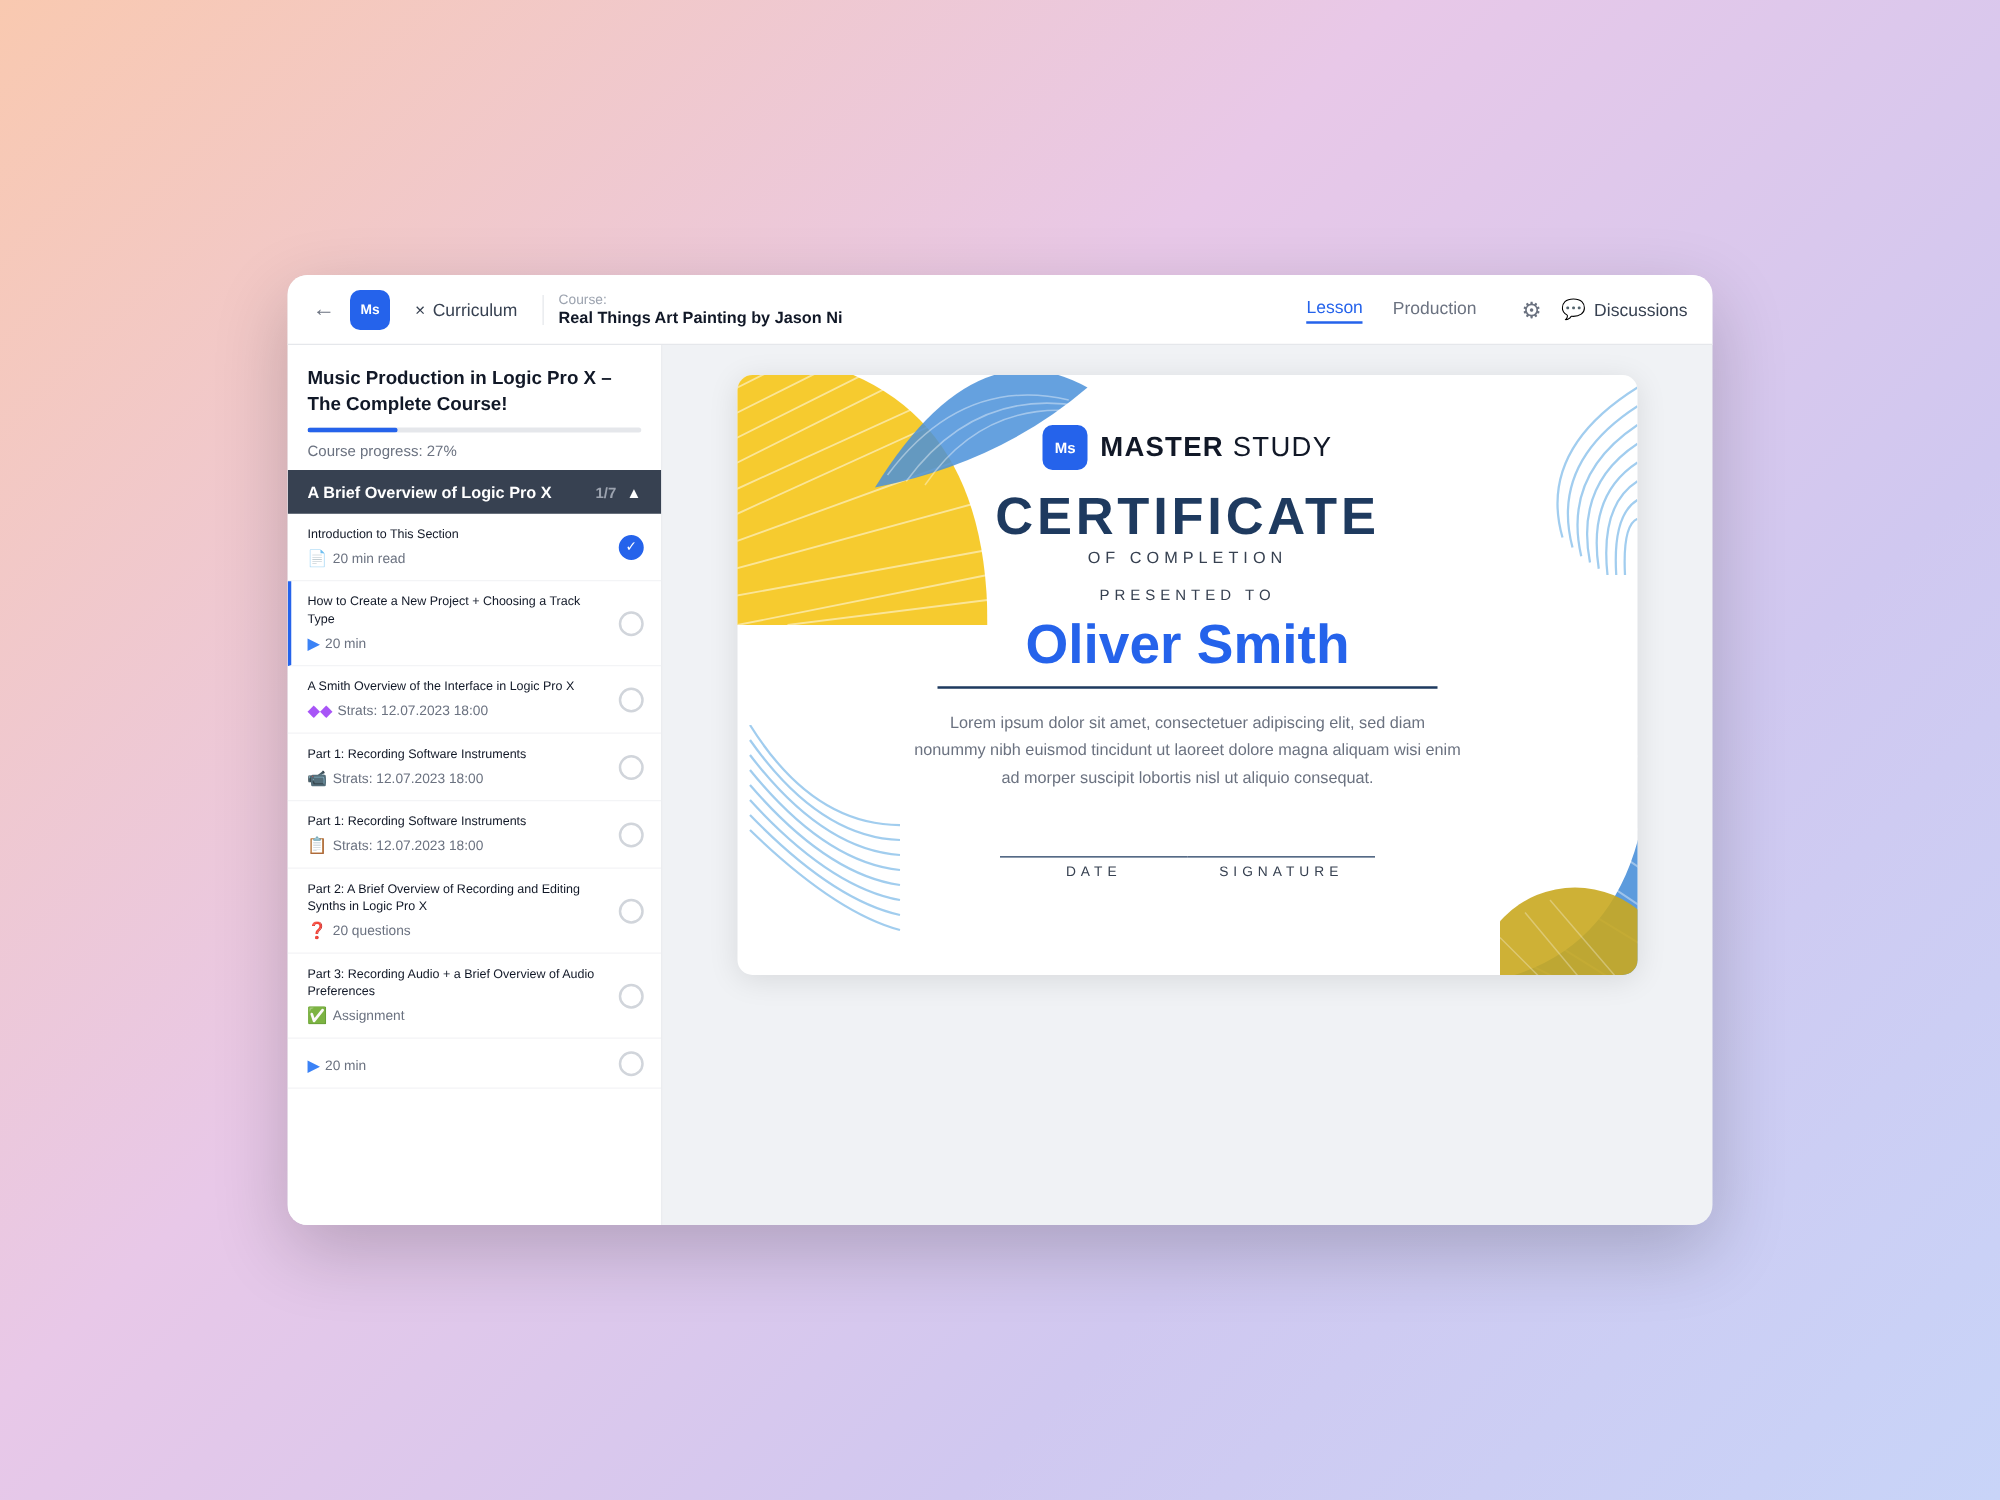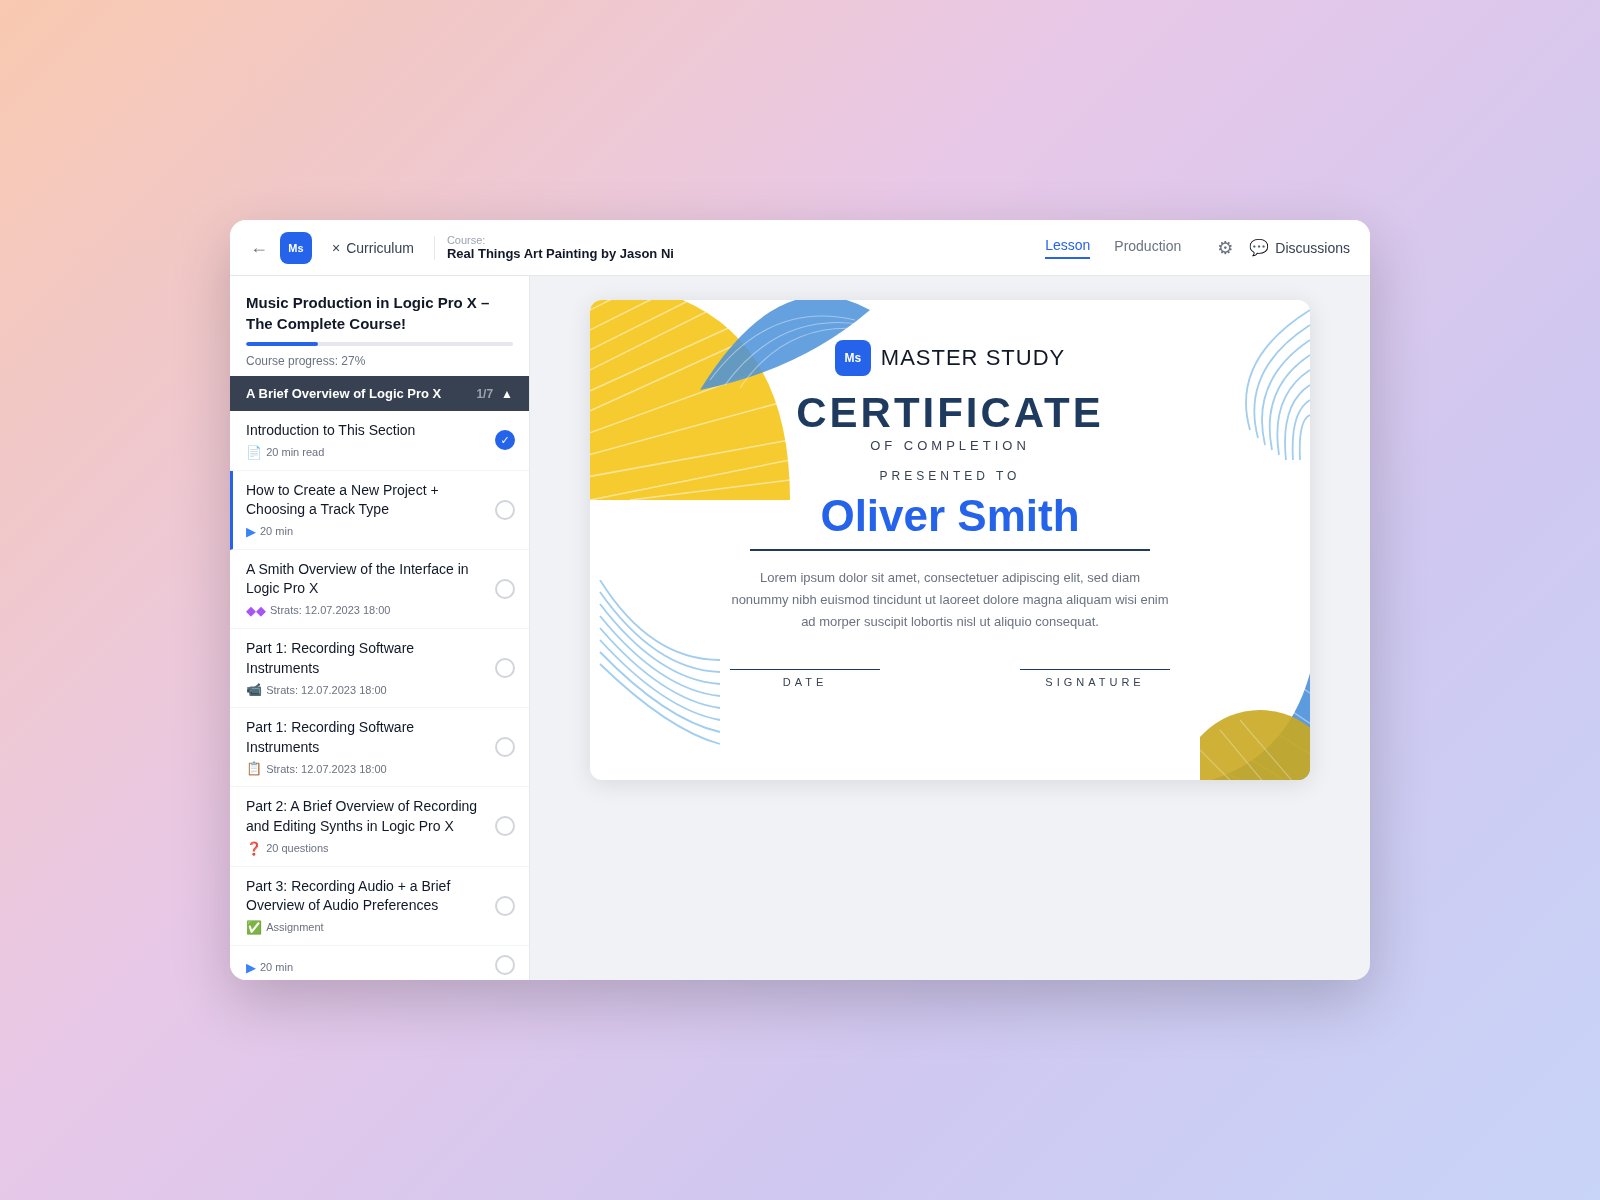--- a/index.html
+++ b/index.html
@@ -186,21 +186,21 @@
       padding: 10px 16px;
       border-bottom: 1px solid #f3f4f6;
       cursor: pointer;
       position: relative;
     }
     .lesson-item.active {
       border-left: 3px solid #2563eb;
       padding-left: 13px;
     }
     .lesson-title {
-      font-size: 14px;
+      font-size: 10px;
       color: #111827;
       font-weight: 500;
       line-height: 1.4;
       padding-right: 28px;
     }
     .lesson-meta {
       display: flex;
       align-items: center;
       gap: 4px;
       margin-top: 4px;
@@ -321,21 +321,21 @@
       font-weight: 700;
       font-size: 12px;
     }
     .cert-brand {
       font-size: 22px;
       font-weight: 400;
       color: #111827;
       letter-spacing: 1px;
     }
     .cert-brand strong {
-      font-weight: 400;
+      font-weight: 700;
     }
     .cert-title {
       font-size: 42px;
       font-weight: 900;
       color: #1e3a5f;
       letter-spacing: 3px;
       text-transform: uppercase;
       line-height: 1;
       margin-bottom: 4px;
     }
@@ -364,24 +364,24 @@
     }
     .cert-desc {
       font-size: 13px;
       color: #6b7280;
       line-height: 1.7;
       max-width: 440px;
       margin: 16px auto 28px;
     }
     .cert-footer {
       display: flex;
-      justify-content: space-between;
+      justify-content: center;
       width: 100%;
       max-width: 440px;
-      margin-top: 8px;
+      margin-top: 24px;
     }
     .cert-footer-item {
       display: flex;
       flex-direction: column;
       align-items: center;
       gap: 6px;
     }
     .cert-footer-line {
       width: 150px;
       height: 1px;

